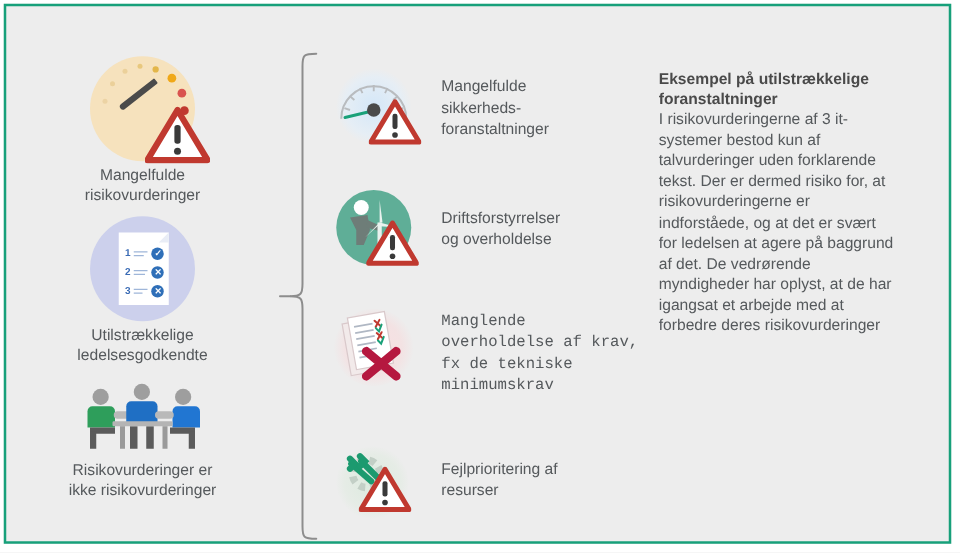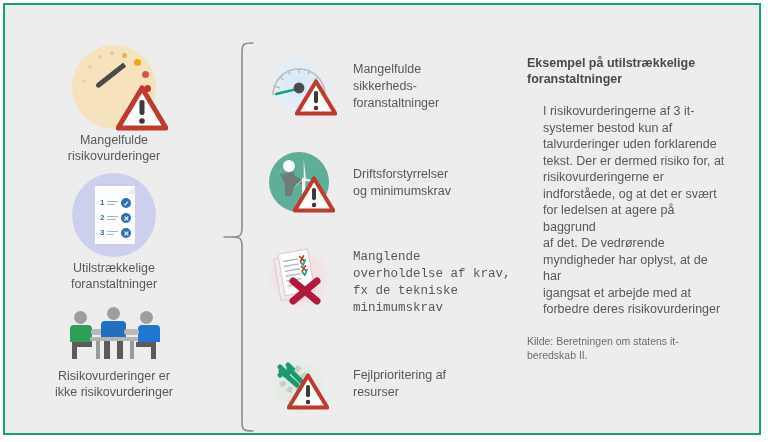--- a/index.html
+++ b/index.html
@@ -95,21 +95,21 @@
 
   
 
   
   .panel{position:absolute;left:522px;top:50px;width:216px;}
   .panel h3{
     margin:0;color:#4a4a4a;font-size:12.5px;line-height:16px;
     font-weight:bold;white-space:pre-line;
   }
   .panel p{
-    margin:16px;color:#55595c;font-size:12.5px;line-height:16.5px;
+    margin:0;color:#55595c;font-size:12.5px;line-height:16.5px;
     white-space:pre-line;
   }
   .panel .src{
     margin-top:14px;color:#6a6d70;font-size:10.5px;line-height:14px;
     white-space:pre-line;
   }
 </style>
 </head>
 <body>
 
@@ -161,21 +161,21 @@
             <span class="rnum">3</span>
             <span class="rlines">
                 <i style="width:11px;"></i>
                 <i style="width:7px;"></i>
               </span>
             <span class="mark no">✕</span>
           </div>
         </div>
       </div>
       <div class="cap">Utilstrækkelige
-foranstaltninger</div>
+ledelsesgodkendte</div>
     </div>
 
     <div class="left-item" style="top:300px;">
       <div class="circle c3">
 
         <span class="head" style="left:12px;top:6px;"></span>
         <span class="body" style="left:8px;top:20px;width:22px;height:17px;background:#2e9e5b;"></span>
         <span class="leg" style="left:10px;top:37px;width:20px;height:5px;"></span>
         <span class="leg" style="left:10px;top:40px;width:5px;height:14px;"></span>
         <span class="body" style="left:29px;top:24px;width:14px;height:6px;background:#b9b9b9;border-radius:3px;"></span>
@@ -244,21 +244,21 @@
           <path d="M36.7 28 L52 32 L36.7 31 Z" fill="#e9f2ee"></path>
           <path d="M36.7 28 L25 40 L36 30 Z" fill="#e9f2ee"></path>
         </svg>
         <svg width="42" height="37" viewBox="0 0 52 46" style="position:absolute;left:26px;top:26px;">
           <path d="M26 3 L50 43 L2 43 Z" fill="#ffffff" stroke="#c0392f" stroke-width="5" stroke-linejoin="round"></path>
           <rect x="23.5" y="15" width="5" height="15" rx="2.2" fill="#3a3a3a"></rect>
           <circle cx="26" cy="36" r="2.8" fill="#3a3a3a"></circle>
         </svg>
       </div>
       <div class="mid-label" style="top:16px;">Driftsforstyrrelser
-og minimumskrav</div>
+og overholdelse</div>
     </div>
 
     <div class="mid-item" style="top:240px;">
       <div class="mid-icon">
         <span class="glow" style="left:0px;top:2px;width:64px;height:62px;background:radial-gradient(circle,#f9dfe2 0%,#f3e2e3 50%,rgba(237,237,237,0) 72%);"></span>
         <svg width="64" height="62" viewBox="0 0 64 62" style="position:absolute;left:0;top:0;">
           <g transform="rotate(-10 32 31)">
             <rect x="10" y="10" width="30" height="42" fill="#f2eaea" stroke="#d9c9cb" stroke-width="1"></rect>
             <rect x="15" y="6" width="30" height="42" fill="#ffffff" stroke="#d9c9cb" stroke-width="1"></rect>
             <g stroke="#b0b8c4" stroke-width="1.4">
@@ -318,18 +318,16 @@
 systemer bestod kun af
 talvurderinger uden forklarende
 tekst. Der er dermed risiko for, at
 risikovurderingerne er
 indforståede, og at det er svært
 for ledelsen at agere på baggrund
 af det. De vedrørende
 myndigheder har oplyst, at de har
 igangsat et arbejde med at
 forbedre deres risikovurderinger</p>
-      <div class="src">Kilde: Beretningen om statens it-
-beredskab II.</div>
     </div>
 
   </div>
 </div>
 
 </body></html>

